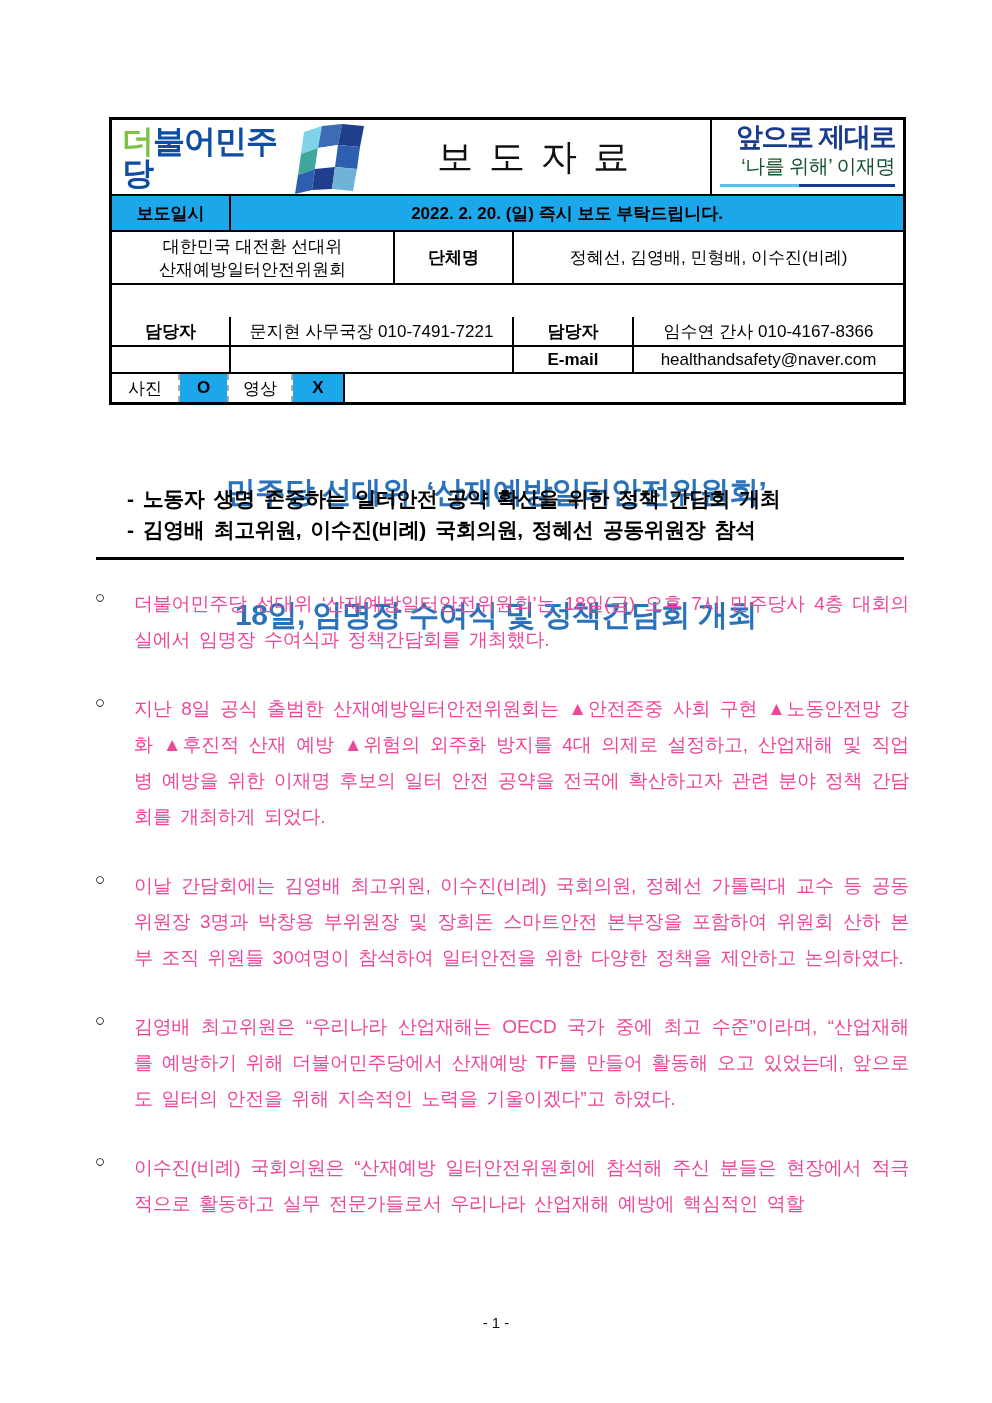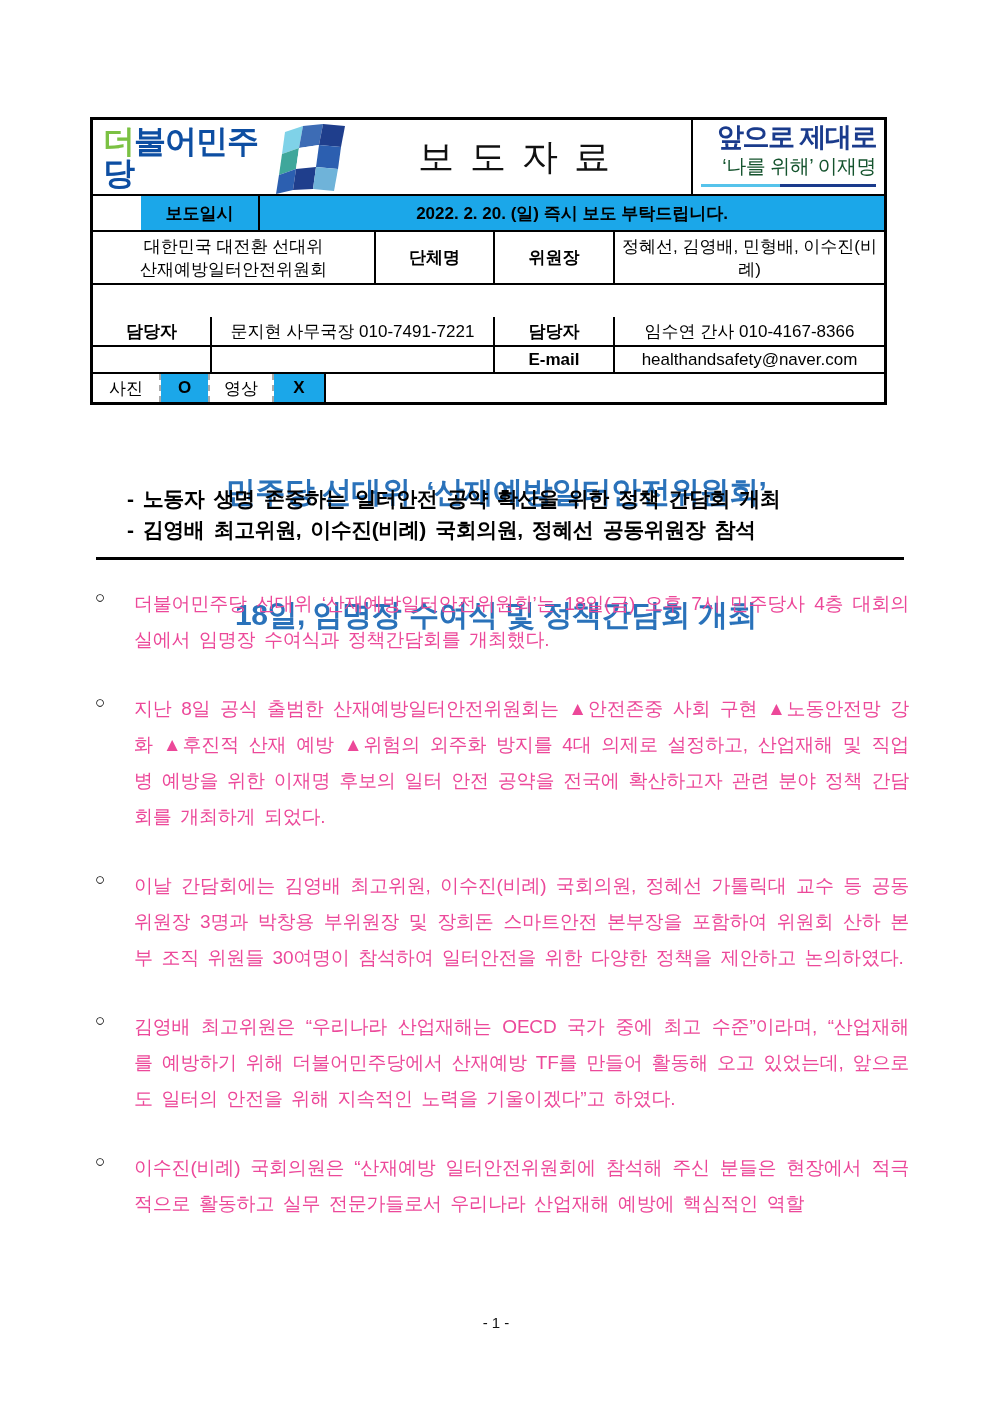--- a/index.html
+++ b/index.html
@@ -2,40 +2,40 @@
 <html><head>
 <meta charset="utf-8">
 <style>
   * { margin:0; padding:0; box-sizing:border-box; }
   html,body { background:#ffffff; }
   body { font-family:"Liberation Sans","DejaVu Sans",sans-serif; color:#000; }
 
   .page { position:relative; width:992px; height:1403px; background:#fff; overflow:hidden; }
 
   
-  .info-table { position:absolute; left:90px; top:117px; width:797px; border:3px solid #000; background:#fff; }
+  .info-table { position:absolute; left:109px; top:117px; width:797px; border:3px solid #000; background:#fff; }
   .row { display:flex; align-items:stretch; }
 
   .row-masthead { height:76px; border-bottom:2px solid #000; }
   .brand-cell { flex:1; display:flex; align-items:center; padding-left:10px; overflow:hidden; }
   .logo-wrap { display:flex; align-items:center; width:256px; flex-shrink:0; }
   .logo-text { font-size:32px; font-weight:800; letter-spacing:-1px; line-height:1; }
   .logo-text .g { color:#7BC143; }
   .logo-text .b { color:#0D4EA2; }
   .flag { margin-left:2px; margin-top:4px; flex-shrink:0; }
   .doc-type { flex:1; text-align:center; font-family:"Liberation Serif","DejaVu Serif",serif;
               font-size:36px; letter-spacing:16px; color:#111; padding-right:6px; white-space:nowrap; }
   .slogan-cell { width:193px; border-left:2px solid #000; display:flex; flex-direction:column;
                  justify-content:center; align-items:flex-end; padding:2px 8px 6px 8px; }
   .slogan1 { font-size:27px; font-weight:800; color:#1A3B8C; letter-spacing:-1.5px; line-height:1.05; }
   .slogan2 { font-size:20px; font-weight:500; color:#14532d; letter-spacing:-0.5px; margin-top:2px; }
   .slogan-underline { width:175px; height:3px; margin-top:4px;
                       background:linear-gradient(90deg,#56C3EB 0 45%,#1A3B8C 45% 100%); }
 
-  .row-release { height:36px; border-bottom:2px solid #000; font-weight:700;padding-left:48px; }
+  .row-release { height:36px; border-bottom:2px solid #000; font-weight:700; }
   .cell { display:flex; align-items:center; justify-content:center; text-align:center; font-size:17px; }
   .cyan-bg { background:#1BA7E9; }
   .w-label1 { width:119px; border-right:2px solid #000; flex-shrink:0; }
   .w-value1 { width:283px; border-right:2px solid #000; flex-shrink:0; }
   .w-label2 { width:120px; border-right:2px solid #000; flex-shrink:0; }
   .w-value2 { flex:1; }
   .grow { flex:1; }
 
   .row-org { height:53px; border-bottom:2px solid #000; }
   .row-contact { height:30px; border-bottom:2px solid #000;margin-top:32px; }
@@ -107,21 +107,20 @@
       <div class="cell cyan-bg w-label1">보도일시</div>
       <div class="cell cyan-bg grow">2022. 2. 20. (일) 즉시 보도 부탁드립니다.</div>
     </div>
 
     <div class="row row-org">
       <div class="cell val w-value1 two-line">
         <div>대한민국 대전환 선대위</div>
         <div>산재예방일터안전위원회</div>
       </div>
       <div class="cell lbl w-label1">단체명</div>
-      <div class="cell lbl w-label2">위원장</div>
       <div class="cell val w-value2">정혜선, 김영배, 민형배, 이수진(비례)</div>
     </div>
 
     <div class="row row-contact">
       <div class="cell lbl w-label1">담당자</div>
       <div class="cell val w-value1">문지현 사무국장 010-7491-7221</div>
       <div class="cell lbl w-label2">담당자</div>
       <div class="cell val w-value2">임수연 간사 010-4167-8366</div>
     </div>
 

